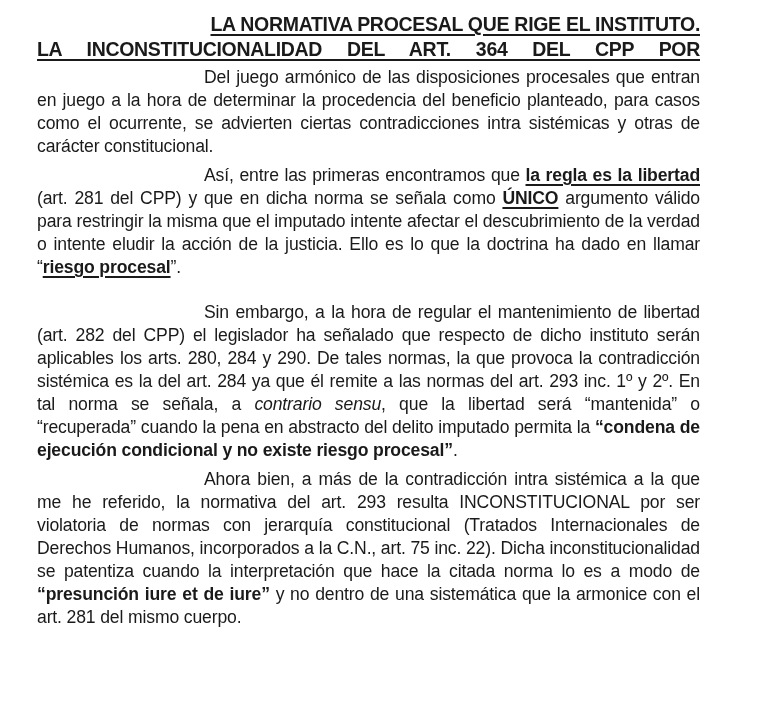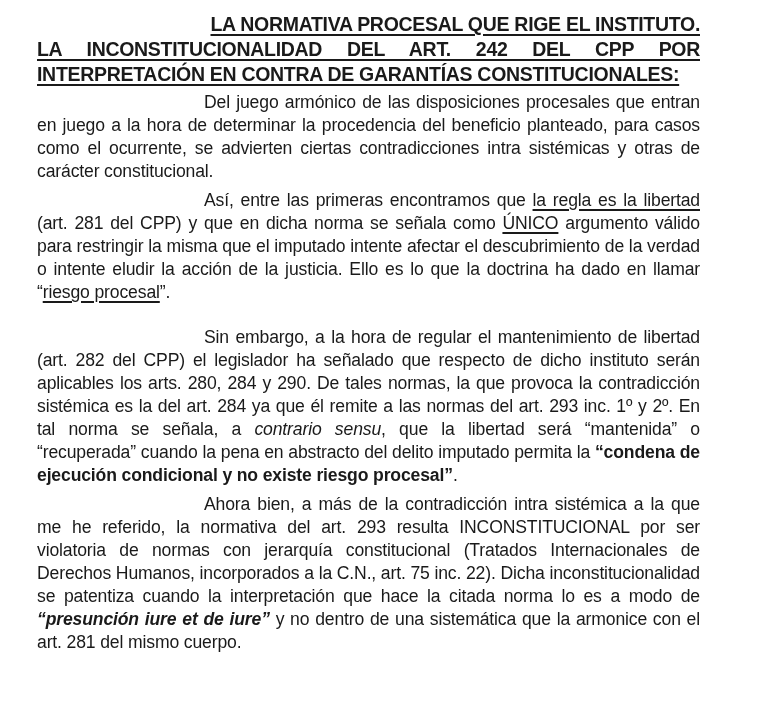--- a/index.html
+++ b/index.html
@@ -54,37 +54,36 @@
     }
     .para .indent {
       display: inline-block;
       width: 167px;
     }
     .para-1 { margin-top: 4px; }
     .para-2 { margin-top: 6px; }
     .para-3 { margin-top: 22px; }
     .para-4 { margin-top: 6px; }
     .ul-bold {
-      font-weight: normal;
+      font-weight: bold;
       text-decoration: underline;
       text-decoration-thickness: 2px;
       text-underline-offset: 3px;
     }
     .bold { font-weight: bold; }
     .ital { font-style: italic; }
-    .bold-ital { font-weight: bold; font-style: italic; }
+    .bold-ital { font-weight: bold; }
   </style>
 </head>
 <body>
 
 <div class="page">
   <div class="heading">
     <p class="heading heading-line1"><span>LA NORMATIVA PROCESAL QUE RIGE EL INSTITUTO.</span></p>
-    <p class="heading heading-line2"><span>LA INCONSTITUCIONALIDAD DEL ART. 242 DEL CPP POR</span></p>
-    <p class="heading heading-line3"><span>INTERPRETACIÓN EN CONTRA DE GARANTÍAS CONSTITUCIONALES:</span></p>
+    <p class="heading heading-line2"><span>LA INCONSTITUCIONALIDAD DEL ART. 364 DEL CPP POR</span></p>
   </div>
 
   <p class="para para-1"><span class="indent"></span><span>Del juego armónico de las disposiciones procesales que entran en juego a la hora de determinar la procedencia del beneficio planteado, para casos como el ocurrente, se advierten ciertas contradicciones intra sistémicas y otras de carácter constitucional.</span></p>
 
   <p class="para para-2"><span class="indent"></span><span>Así, entre las primeras encontramos que </span><span class="ul-bold">la regla es la libertad</span><span> (art. 281 del CPP) y que en dicha norma se señala como </span><span class="ul-bold">ÚNICO</span><span> argumento válido para restringir la misma que el imputado intente afectar el descubrimiento de la verdad o intente eludir la acción de la justicia. Ello es lo que la doctrina ha dado en llamar “</span><span class="ul-bold">riesgo procesal</span><span>”.</span></p>
 
   <p class="para para-3"><span class="indent"></span><span>Sin embargo, a la hora de regular el mantenimiento de libertad (art. 282 del CPP) el legislador ha señalado que respecto de dicho instituto serán aplicables los arts. 280, 284 y 290. De tales normas, la que provoca la contradicción sistémica es la del art. 284 ya que él remite a las normas del art. 293 inc. 1º y 2º. En tal norma se señala, a </span><span class="ital">contrario sensu</span><span>, que la libertad será “mantenida” o “recuperada” cuando la pena en abstracto del delito imputado permita la </span><span class="bold">“condena de ejecución condicional y no existe riesgo procesal”</span><span>.</span></p>
 
   <p class="para para-4"><span class="indent"></span><span>Ahora bien, a más de la contradicción intra sistémica a la que me he referido, la normativa del art. 293 resulta INCONSTITUCIONAL por ser violatoria de normas con jerarquía constitucional (Tratados Internacionales de Derechos Humanos, incorporados a la C.N., art. 75 inc. 22). Dicha inconstitucionalidad se patentiza cuando la interpretación que hace la citada norma lo es a modo de </span><span class="bold-ital">“presunción iure et de iure”</span><span> y no dentro de una sistemática que la armonice con el art. 281 del mismo cuerpo.</span></p>
 </div>

